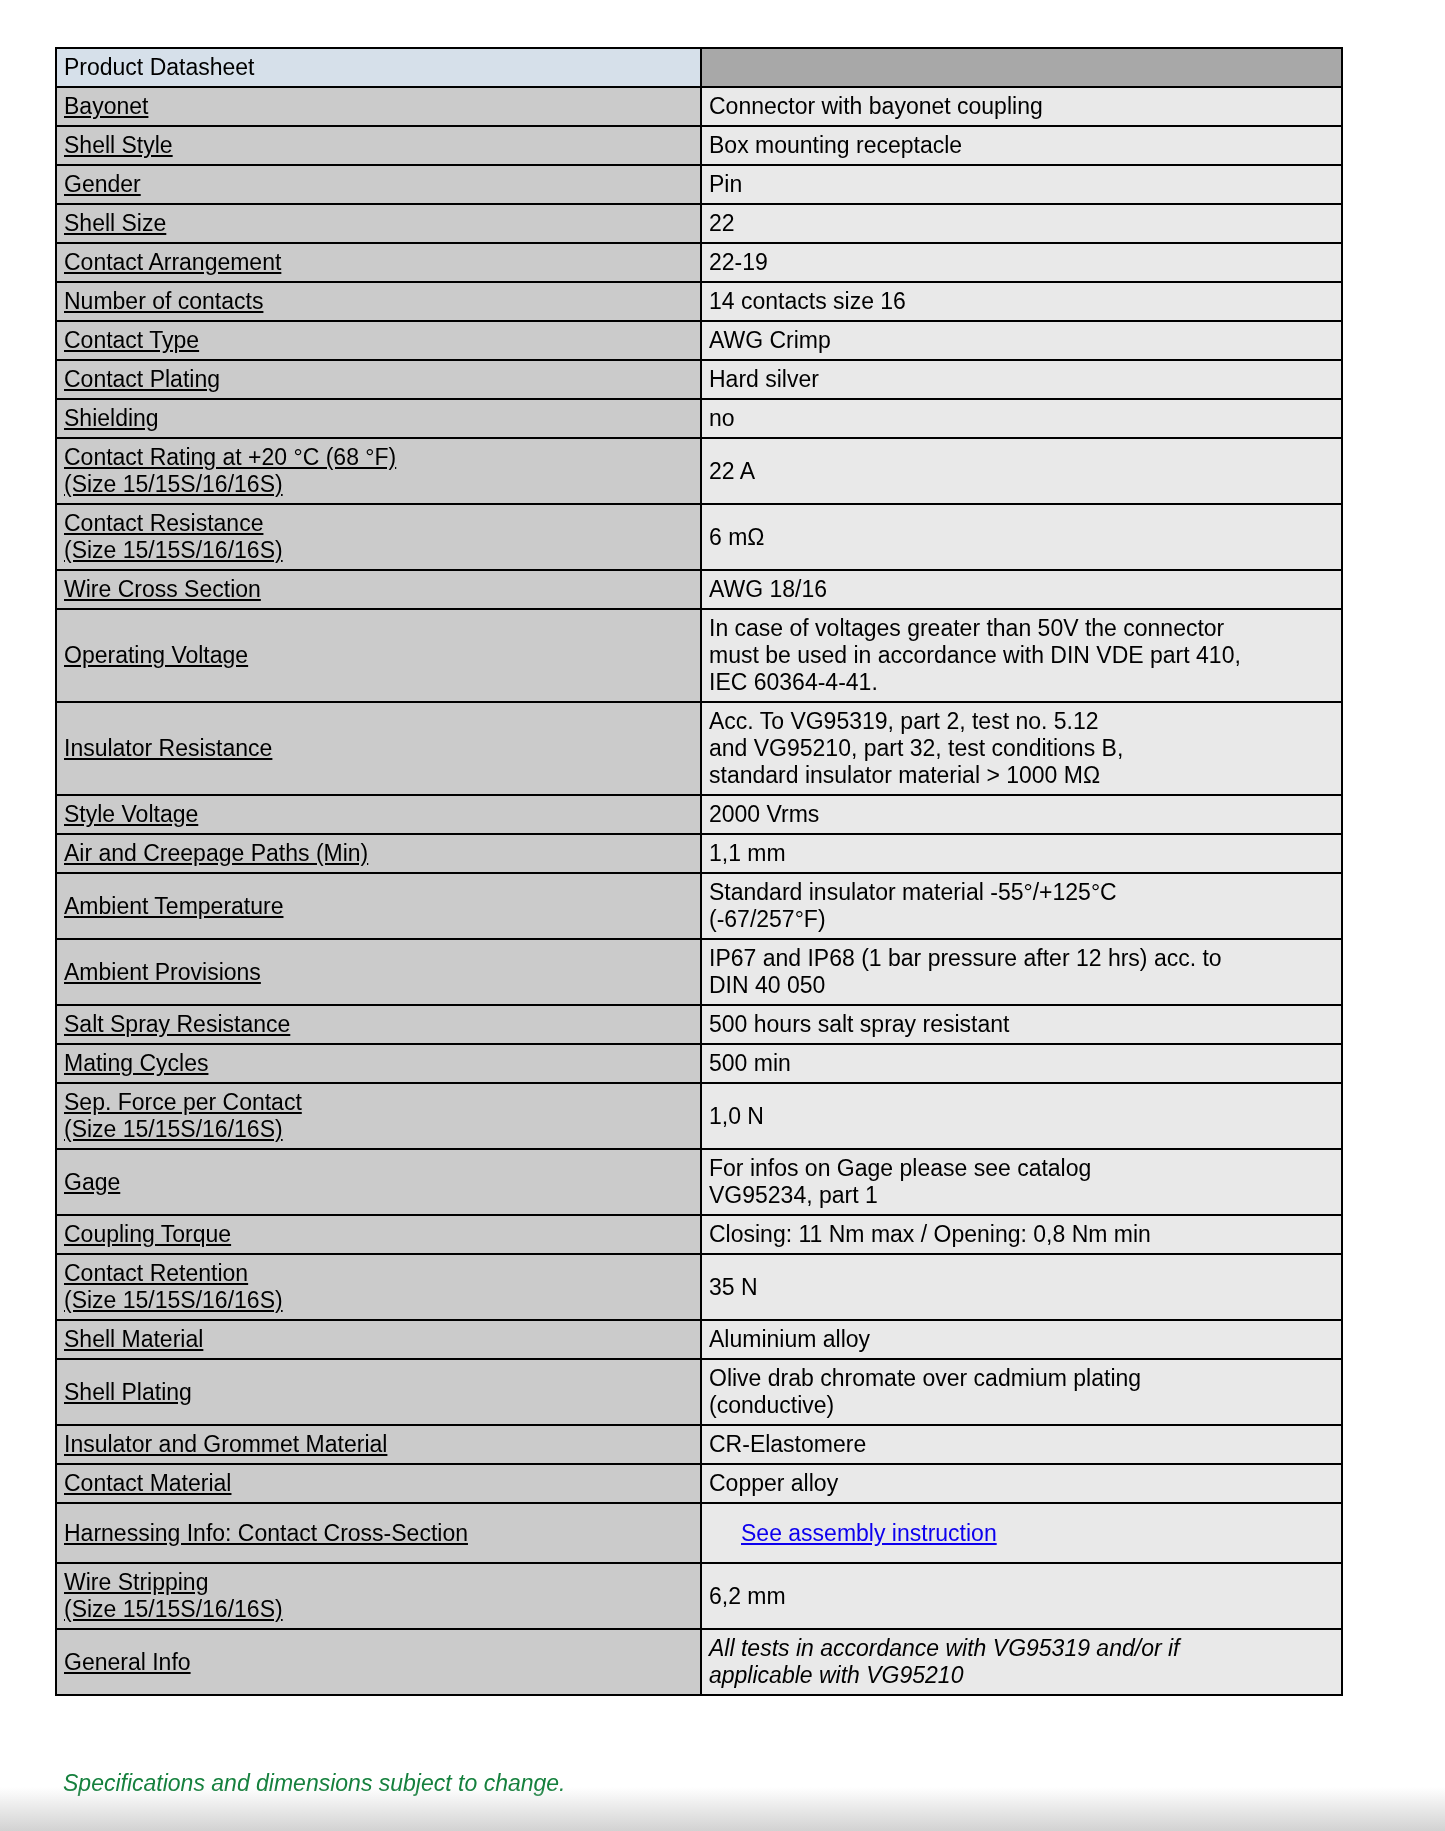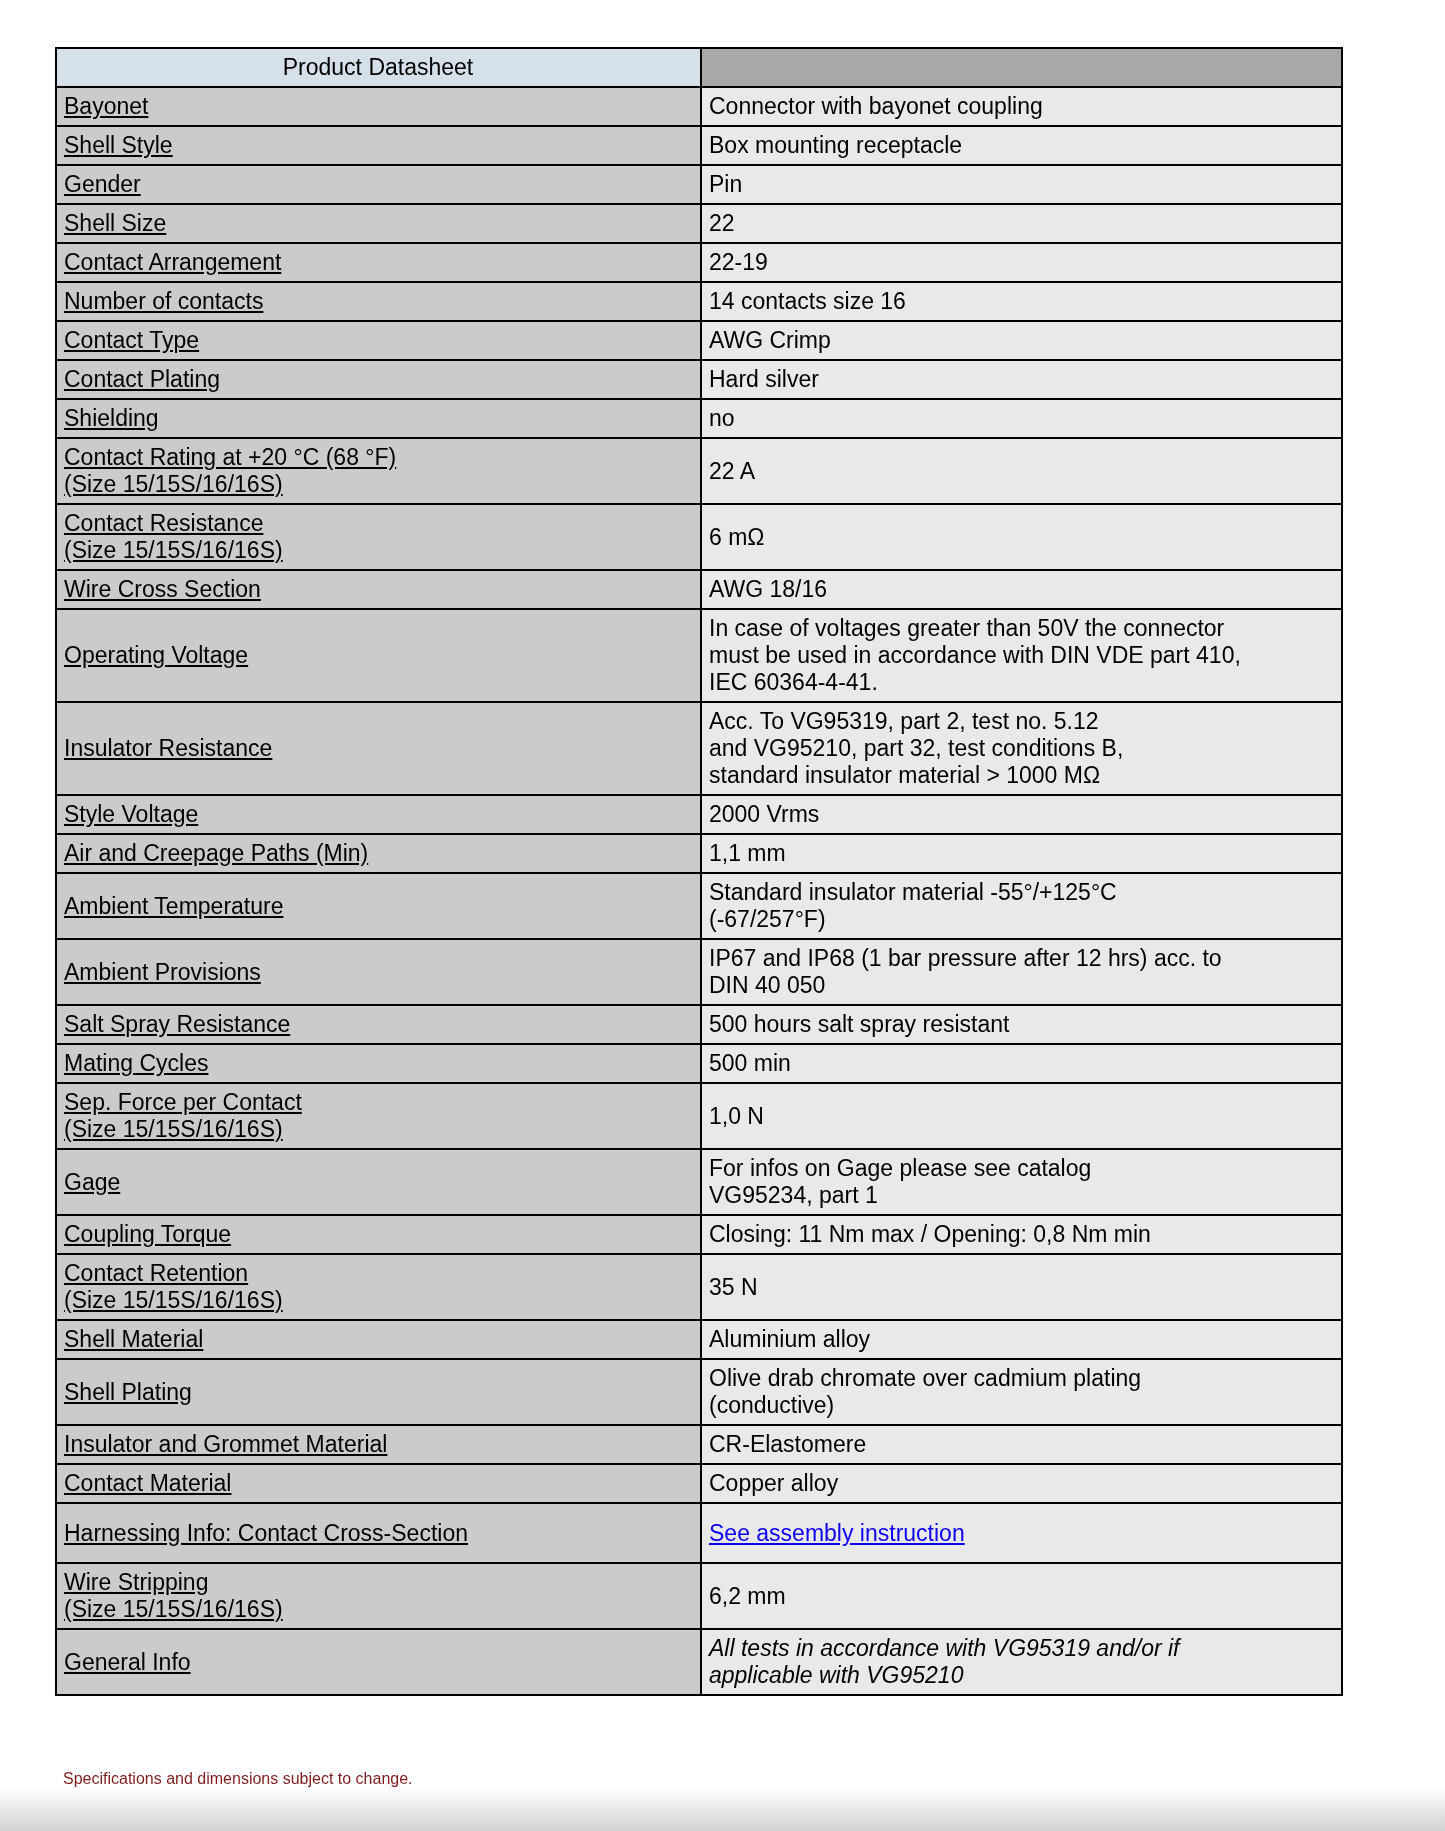--- a/index.html
+++ b/index.html
@@ -29,21 +29,20 @@
     line-height: 27px;
     color: #000000;
     vertical-align: middle;
     padding: 5px 8px 5px 7px;
     white-space: pre-line;
     overflow: hidden;
   }
   td.title-cell {
     background: var(--header-blue, #d6e0ea);
     height: 26px;
-    text-align: center;
   }
   td.header-spacer {
     background: var(--header-gray, #a8a8a8);
   }
   td.label {
     background: var(--label-gray, #cbcbcb);
     text-decoration: underline;
   }
   td.value {
     background: var(--value-gray, #e9e9e9);
@@ -51,31 +50,33 @@
   tr.tall td {
     height: 48px;
   }
   td.link-cell {
     padding-left: 19px;
   }
   a.assembly-link {
     color: var(--link-blue, #0d00ee);
     text-decoration: underline;
     cursor: pointer;
+    margin-left: 32px;
   }
   td.italic {
     font-style: italic;
     margin-top: 37px;
   }
   .footer-note {
     position: absolute;
     left: 63px;
     top: 1770px;
-    font-size: 16px;
-    color: #7f1d1d;
+    font-size: 23px;
+    color: #15803d;
+    font-style: italic;
   }
   .bottom-gradient {
     position: absolute;
     left: 0;
     bottom: 0;
     width: 100%;
     height: 44px;
     background: linear-gradient(to bottom, rgba(255,255,255,0), #d2d2d2);
     pointer-events: none;
   }

